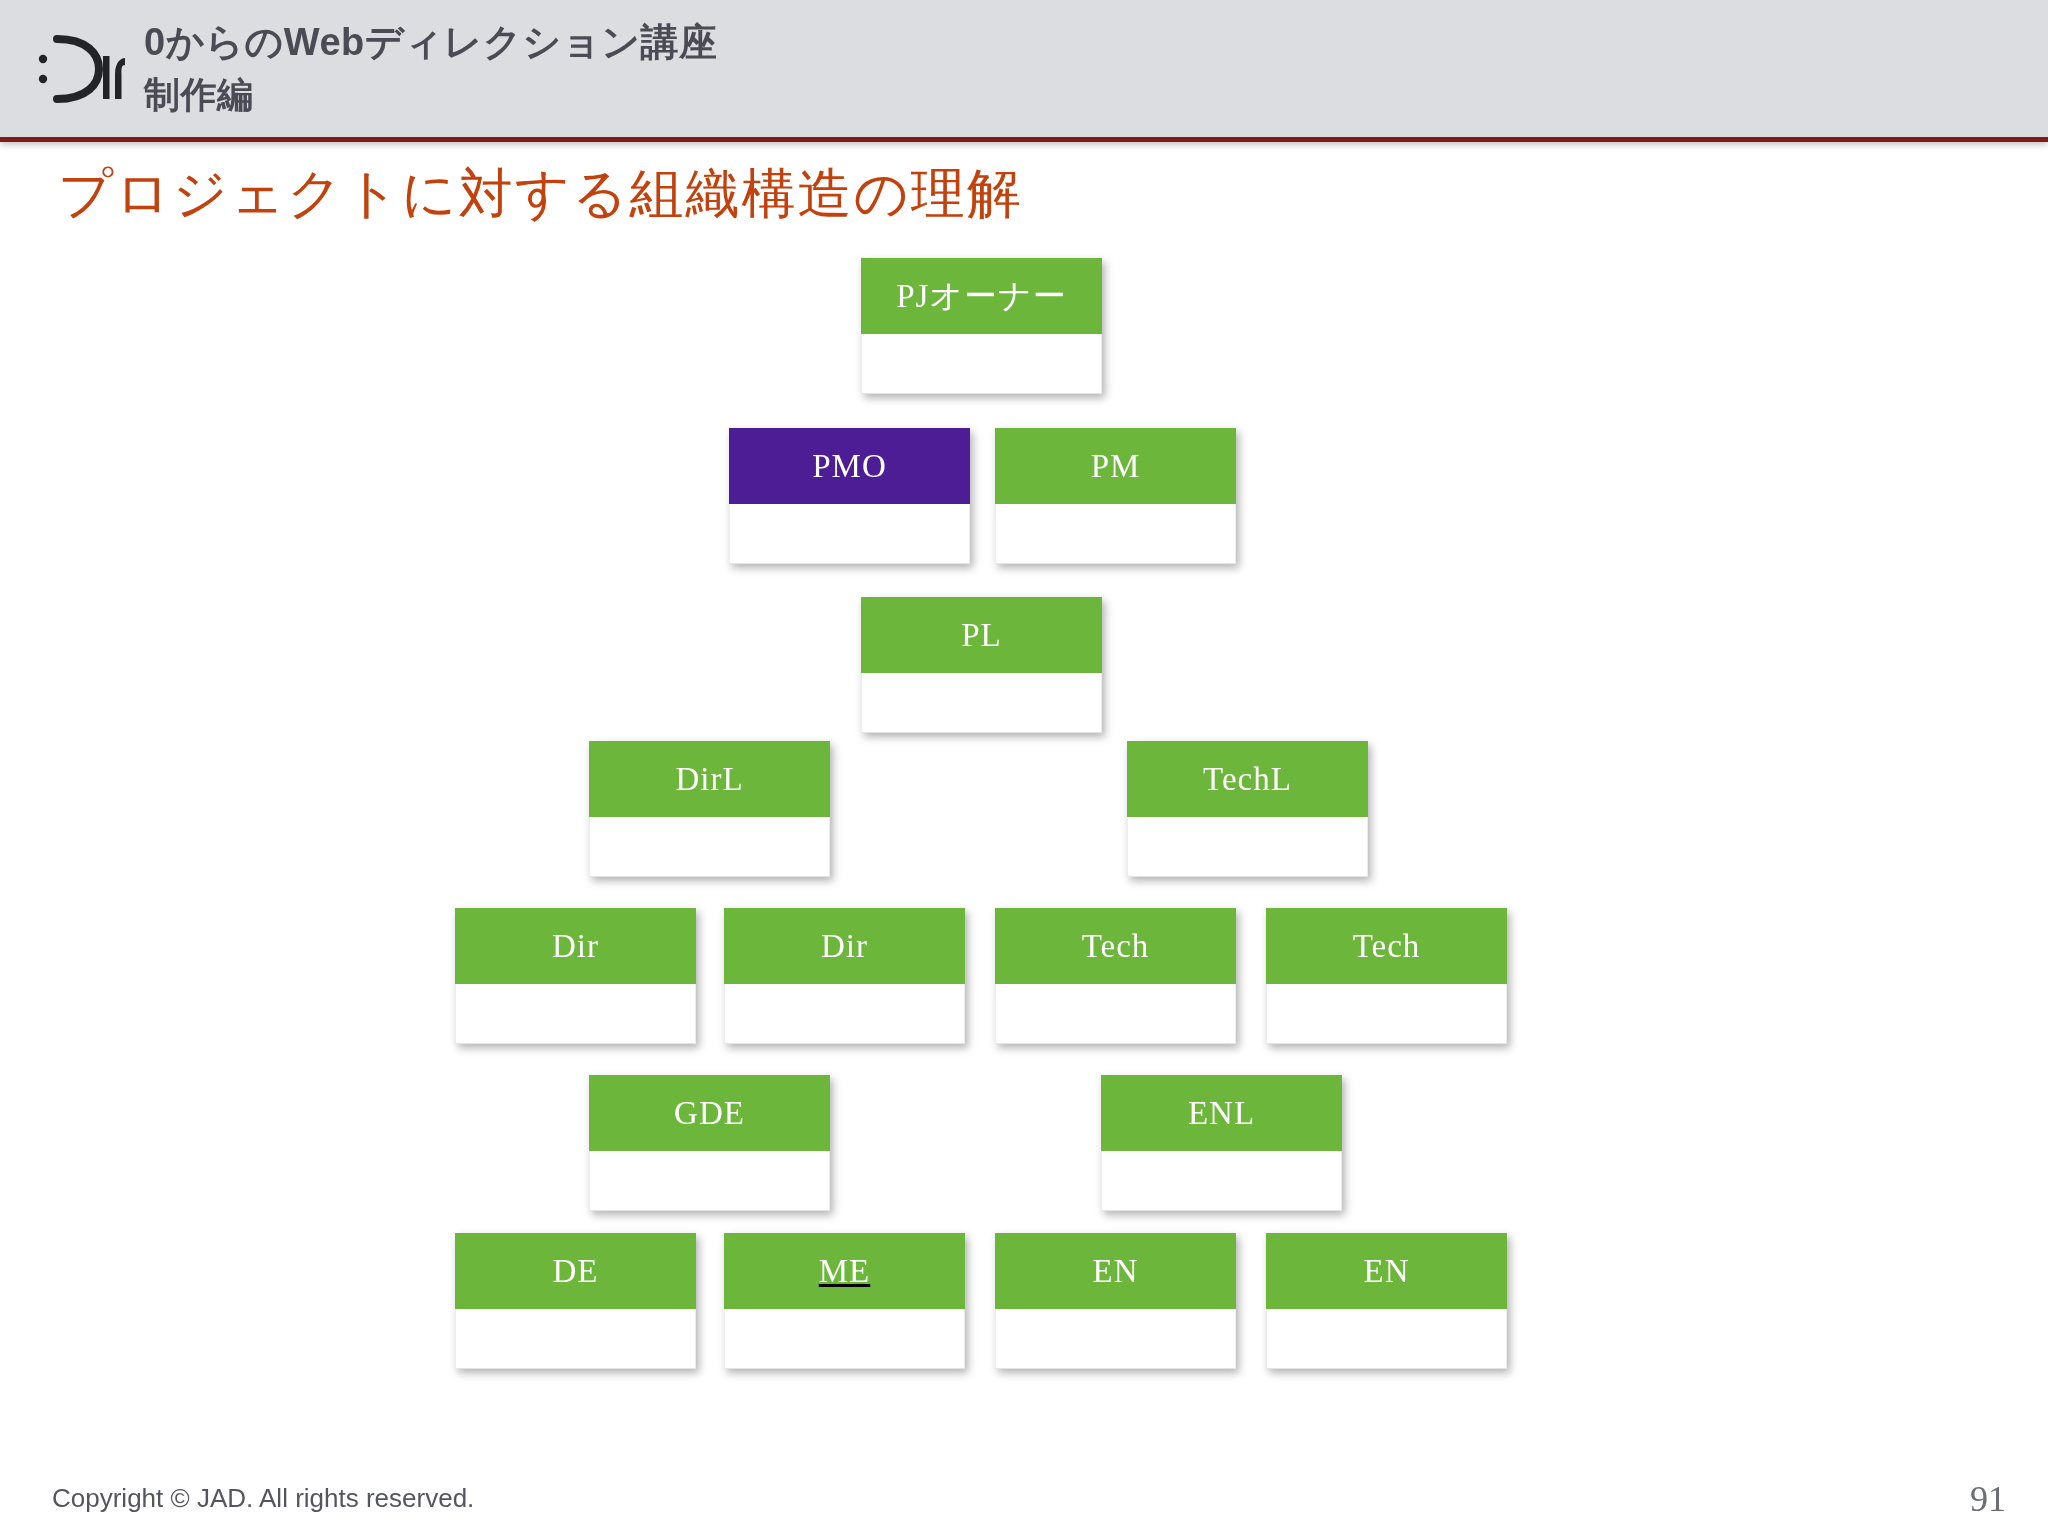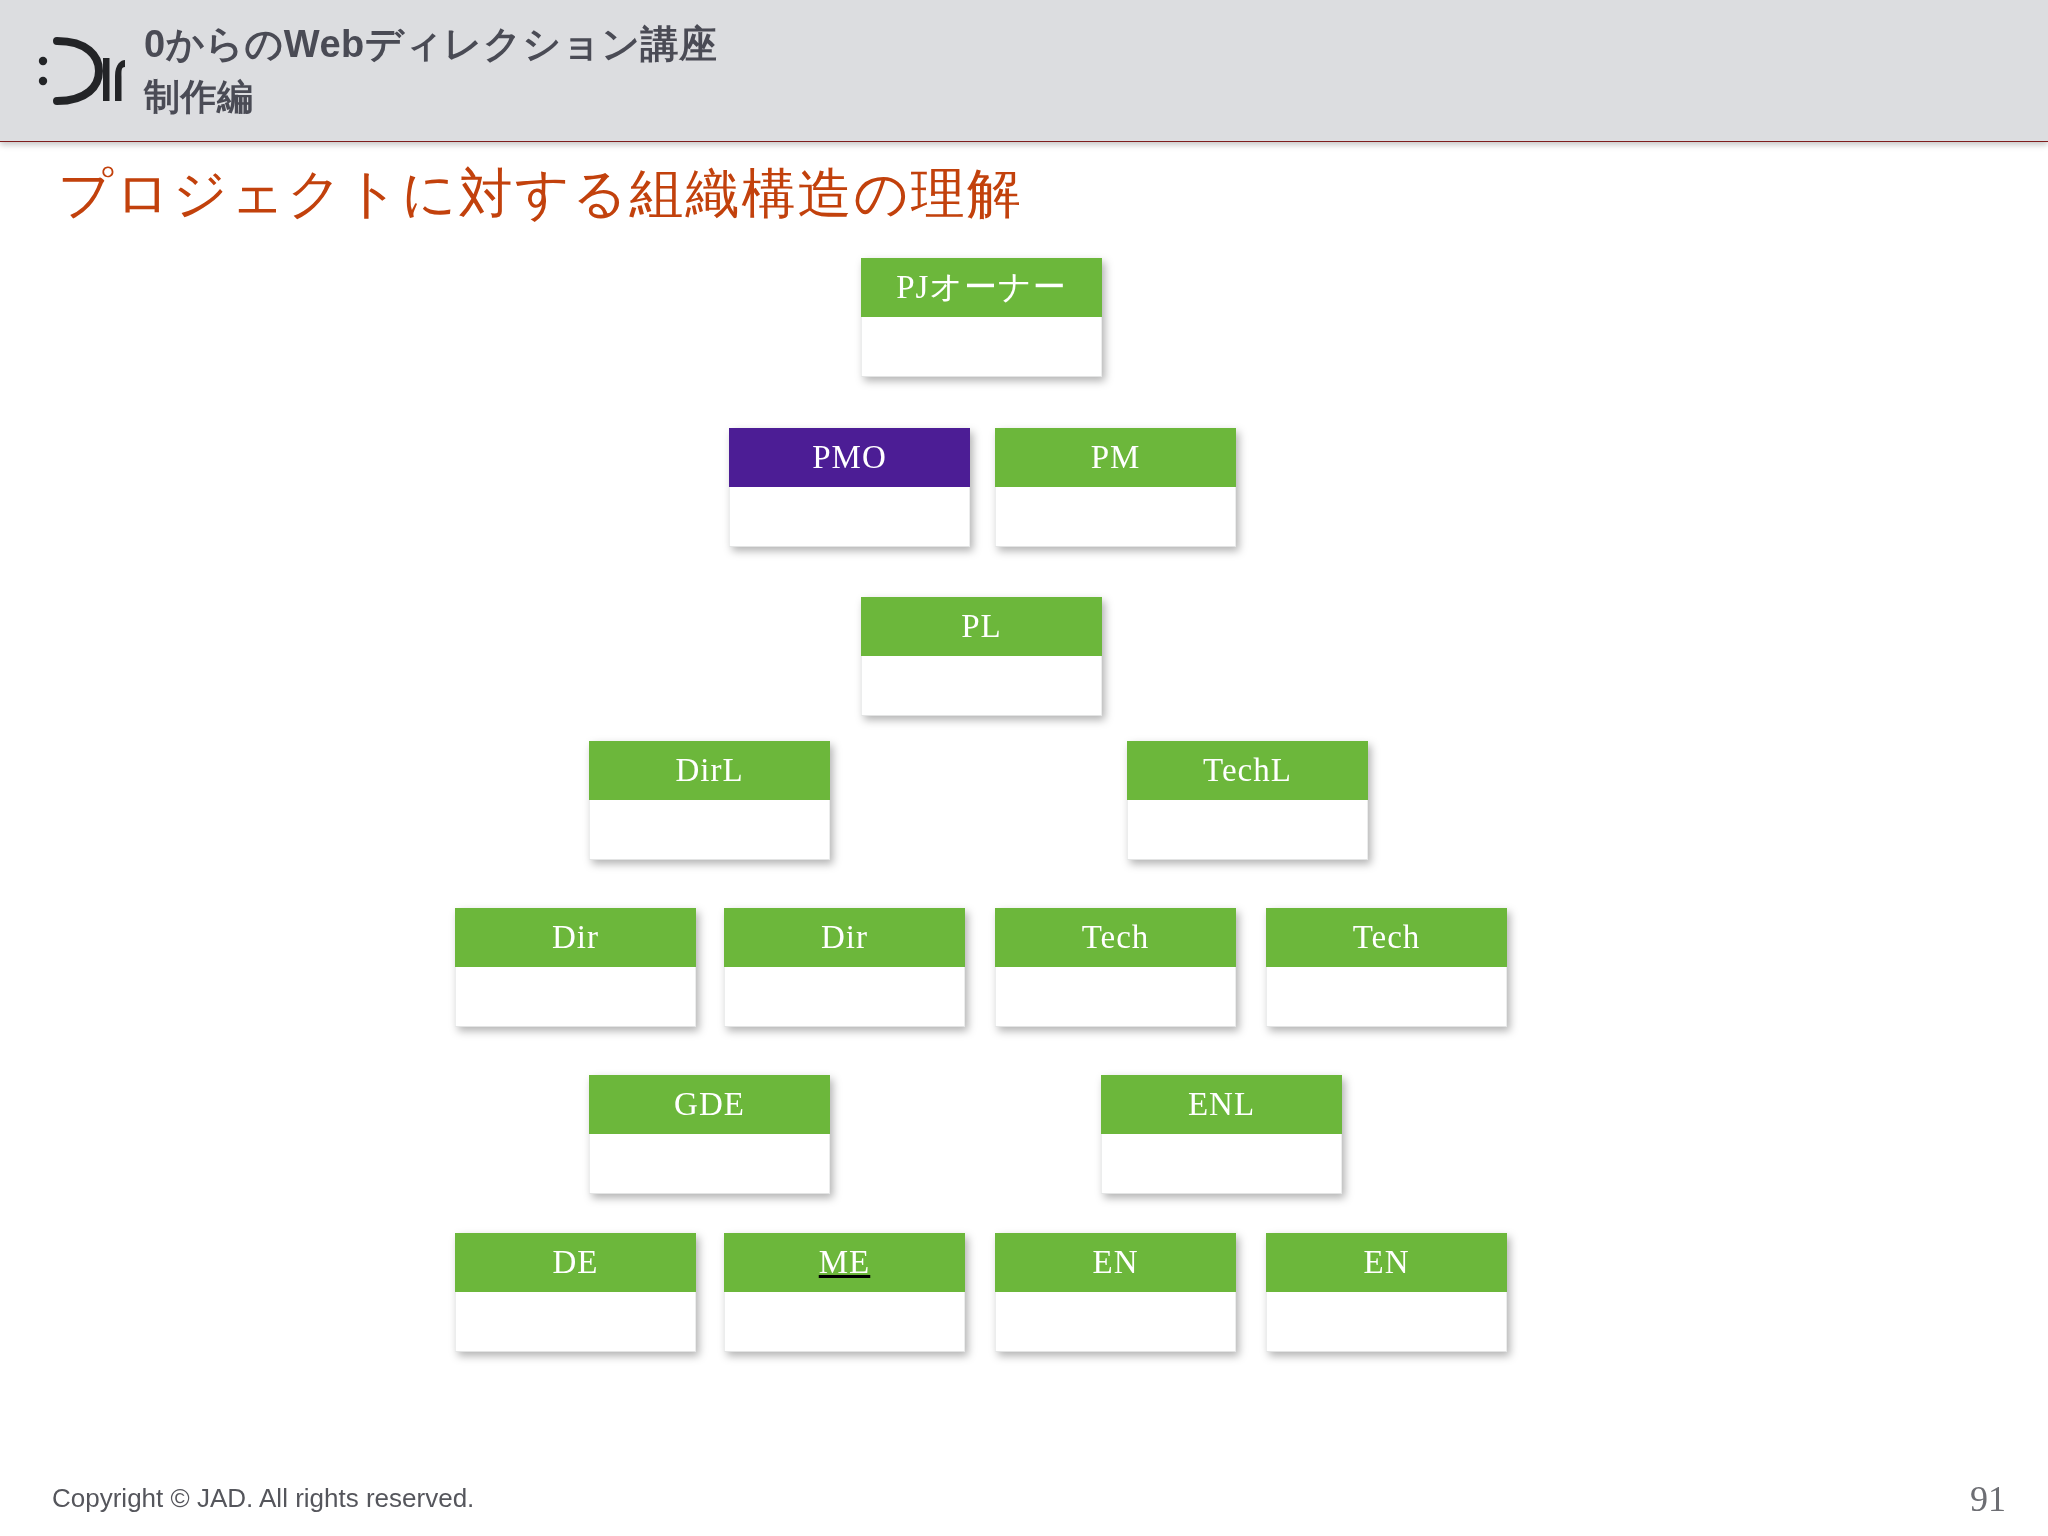--- a/index.html
+++ b/index.html
@@ -17,21 +17,21 @@
 
   
   .header-bar {
     position: absolute;
     left: 0;
     top: 0;
     width: 2048px;
     height: 142px;
     background: #dcdde0;
     box-shadow: 0 3px 6px rgba(0,0,0,0.22);
-    border-bottom: 1px solid #7f1d1d;
+    border-bottom: 5px solid #7f1d1d;
     display: flex;
     align-items: center;
     box-sizing: border-box;
   }
   .brand-logo {
     width: 118px;
     margin-left: 18px;
     margin-right: 8px;
     display: flex;
     align-items: center;
@@ -88,21 +88,21 @@
     width: 2048px;
     height: 120px;
   }
   .org-node {
     position: absolute;
     width: 241px;
     height: 119px;
     filter: drop-shadow(3px 4px 4px rgba(0,0,0,0.30));
   }
   .node-header {
-    height: 59px;
+    height: 76px;
     background: #6cb73b;
     display: flex;
     align-items: center;
     justify-content: center;
     box-sizing: border-box;
     text-align: right;
   }
   .node-label {
     font-family: "Liberation Serif", serif;
     font-size: 33px;

